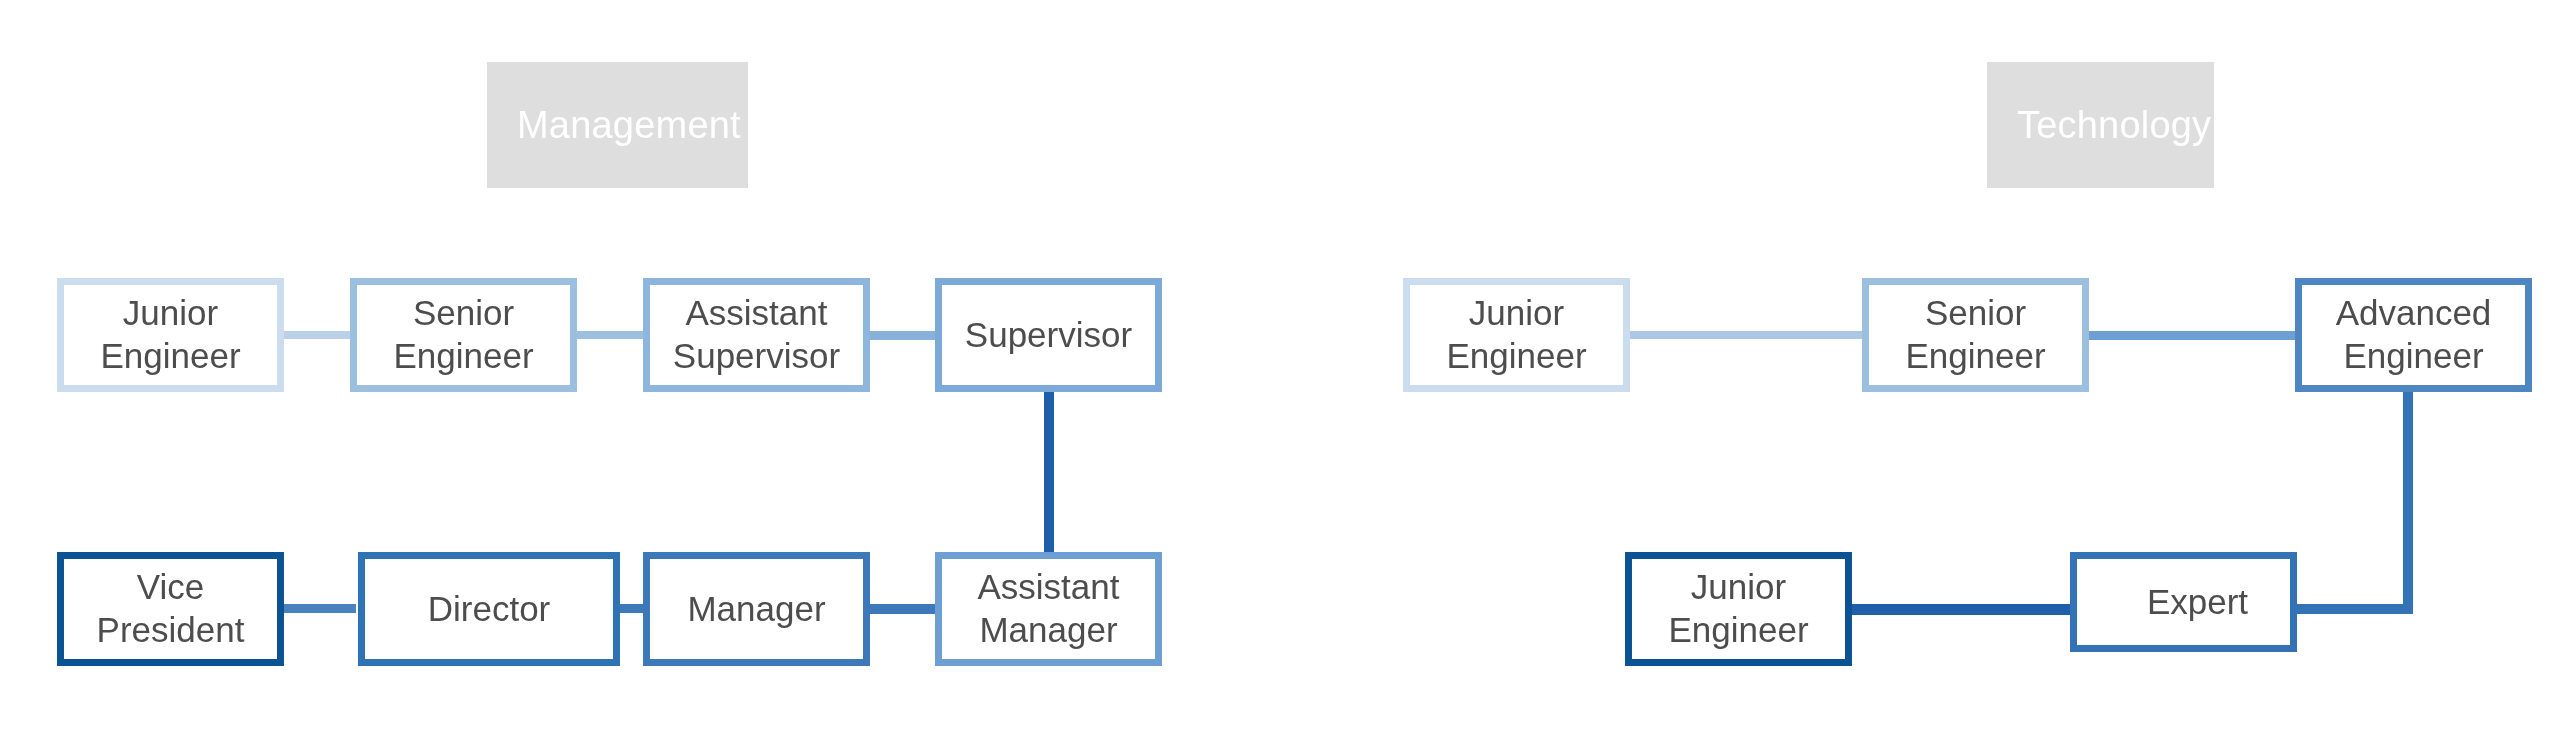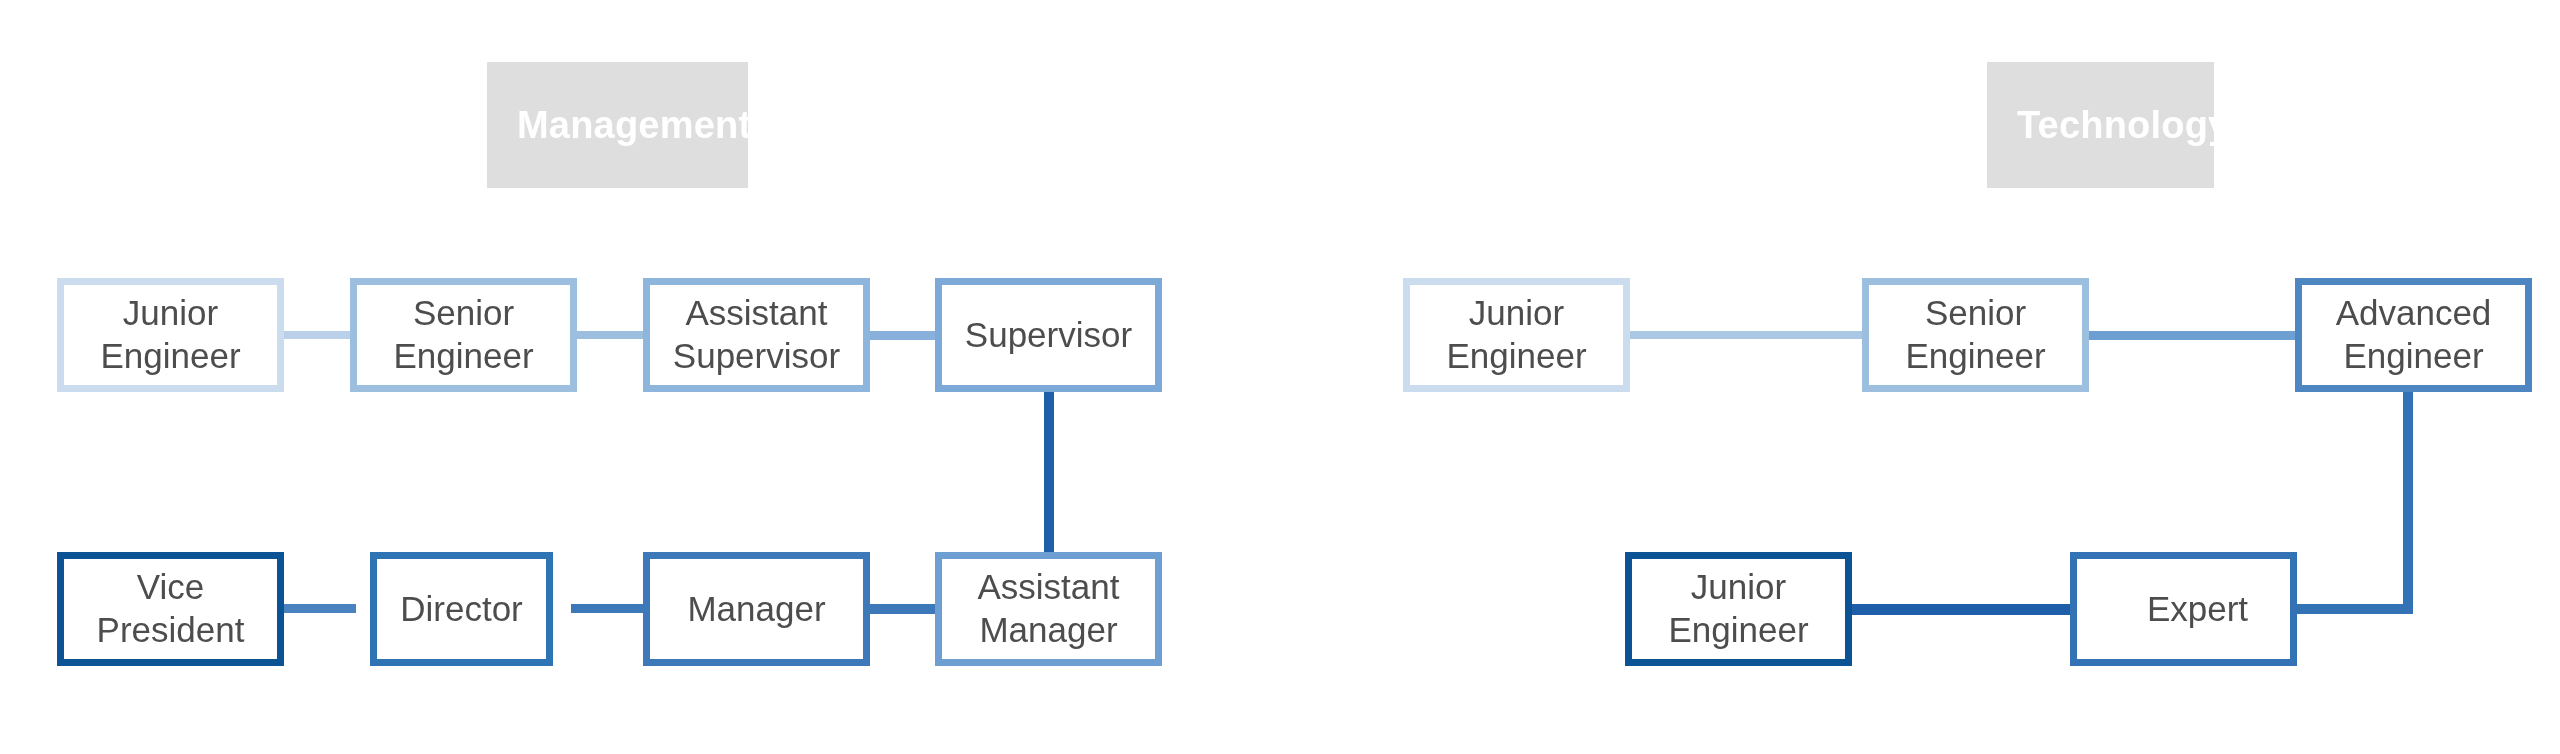--- a/index.html
+++ b/index.html
@@ -22,21 +22,21 @@
   
   .section-header {
     position: absolute;
     display: flex;
     align-items: center;
     justify-content: flex-start;
     box-sizing: border-box;
     background: #dedede;
     color: #ffffff;
     font-size: 38px;
-    font-weight: 700;
+    font-weight: 400;
     letter-spacing: 0.2px;
     padding-left: 30px;
     white-space: nowrap;
   }
 
   
   .node {
     position: absolute;
     box-sizing: border-box;
     background: #ffffff;
@@ -96,34 +96,34 @@
 Engineer</div>
 
   <div class="node" style="left:643px; top:278px; width:227px; height:114px; border-color:#8eb5dc;">Assistant
 Supervisor</div>
 
   <div class="node" style="left:935px; top:278px; width:227px; height:114px; border-color:#7ca9d7;">Supervisor</div>
 
   <div class="node" style="left:57px; top:552px; width:227px; height:114px; border-color:#0b5394;">Vice
 President</div>
 
-  <div class="node" style="left:370px; top:552px; width:183px; height:114px; border-color:#2e73b4;">Director</div>
+  <div class="node" style="left:358px; top:552px; width:262px; height:114px; border-color:#2e73b4;">Director</div>
 
   <div class="node" style="left:643px; top:552px; width:227px; height:114px; border-color:#3d79b8;">Manager</div>
 
   <div class="node" style="left:935px; top:552px; width:227px; height:114px; border-color:#6e9fd2;">Assistant
 Manager</div>
 
   <div class="node" style="left:1403px; top:278px; width:227px; height:114px; border-color:#cbdcef;">Junior
 Engineer</div>
 
   <div class="node" style="left:1862px; top:278px; width:227px; height:114px; border-color:#9cbedf;">Senior
 Engineer</div>
 
   <div class="node" style="left:2295px; top:278px; width:237px; height:114px; border-color:#4e86c2;">Advanced
 Engineer</div>
 
   <div class="node" style="left:1625px; top:552px; width:227px; height:114px; border-color:#0b5394;">Junior
 Engineer</div>
 
-  <div class="node" style="left:2070px; top:552px; width:227px; height:114px; border-color:#3272b5;padding-left:28px;">Expert</div>
+  <div class="node" style="left:2070px; top:552px; width:227px; height:100px; border-color:#3272b5;padding-left:28px;">Expert</div>
 
 </div>
 
 </body></html>

